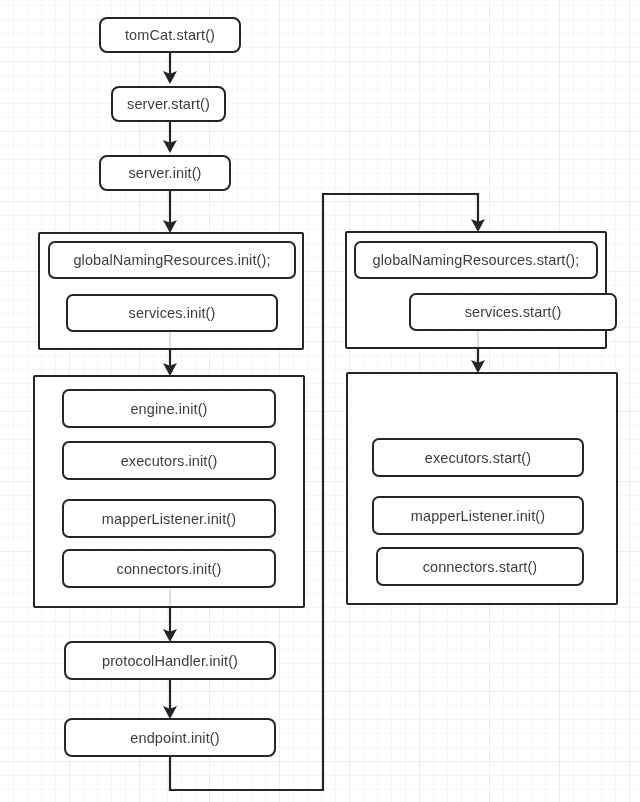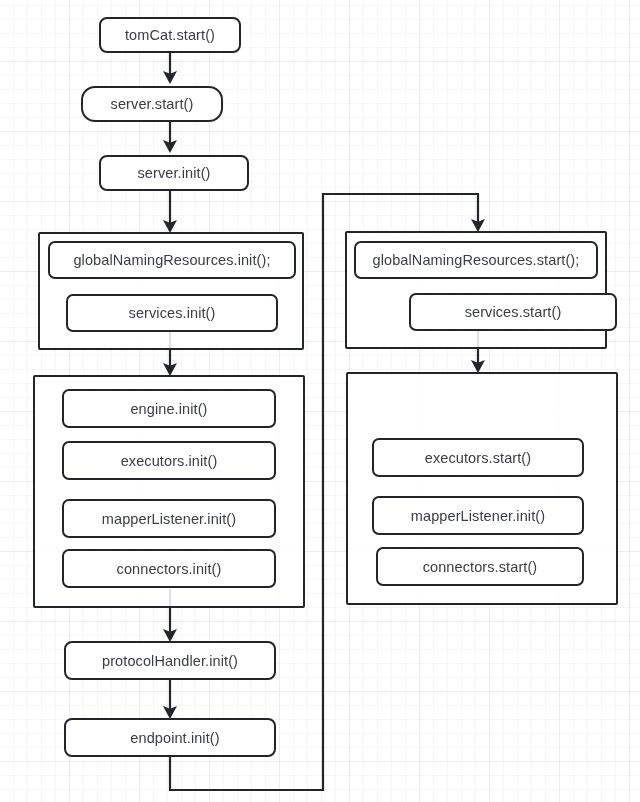--- a/index.html
+++ b/index.html
@@ -94,22 +94,22 @@
 
       <line x1="170" y1="680" x2="170" y2="716" marker-end="url(#ah)"></line>
 
       <path d="M170,757 L170,790 L323,790 L323,194 L478,194 L478,229" marker-end="url(#ah)"></path>
 
       <line x1="478" y1="331" x2="478" y2="370" marker-end="url(#ah)"></line>
     </g>
   </svg>
 
   <div class="node" style="left:99px;top:17px;width:142px;height:36px;">tomCat.start()</div>
-  <div class="node" style="left:81px;top:86px;width:142px;height:36px;border-radius:14px;">server.start()</div>
-  <div class="node" style="left:99px;top:155px;width:150px;height:36px;">server.init()</div>
+  <div class="node" style="left:111px;top:86px;width:115px;height:36px;">server.start()</div>
+  <div class="node" style="left:99px;top:155px;width:132px;height:36px;">server.init()</div>
 
   <div class="grp" style="left:38px;top:232px;width:266px;height:118px;"></div>
   <div class="node tight" style="left:48px;top:241px;width:248px;height:38px;">globalNamingResources.init();</div>
   <div class="node tight" style="left:66px;top:294px;width:212px;height:38px;">services.init()</div>
 
   <div class="grp" style="left:33px;top:375px;width:272px;height:233px;"></div>
   <div class="node tight" style="left:62px;top:389px;width:214px;height:39px;">engine.init()</div>
   <div class="node tight" style="left:62px;top:441px;width:214px;height:39px;">executors.init()</div>
   <div class="node tight" style="left:62px;top:549px;width:214px;height:39px;">connectors.init()</div>
   <div class="node tight" style="left:62px;top:499px;width:214px;height:39px;">mapperListener.init()</div>

